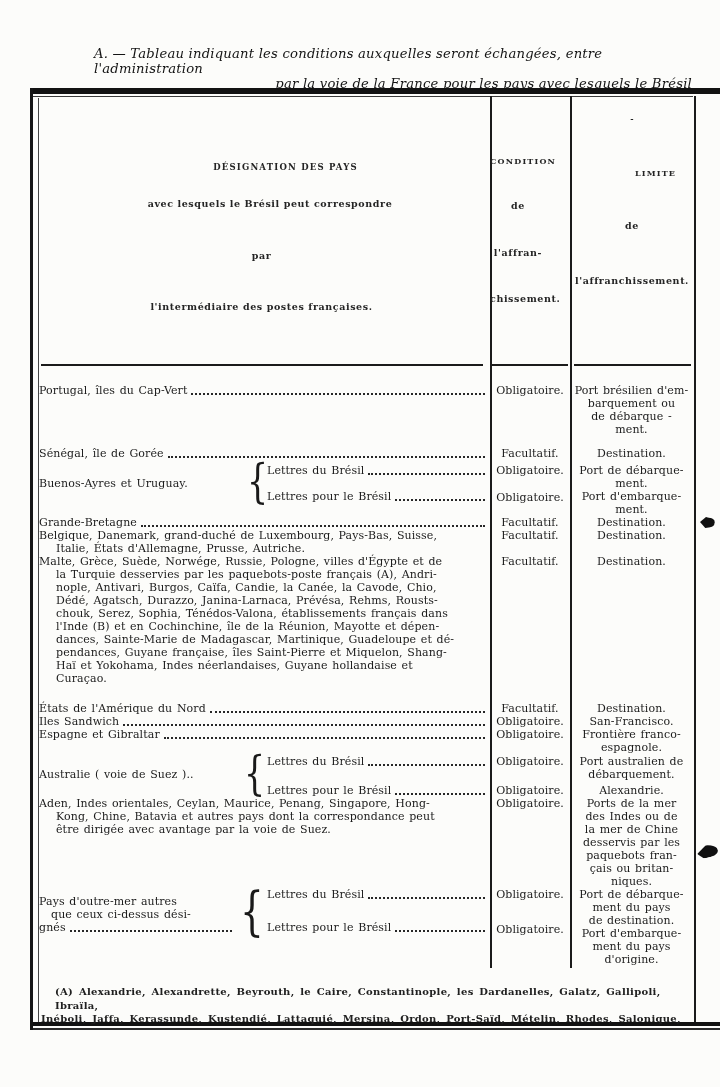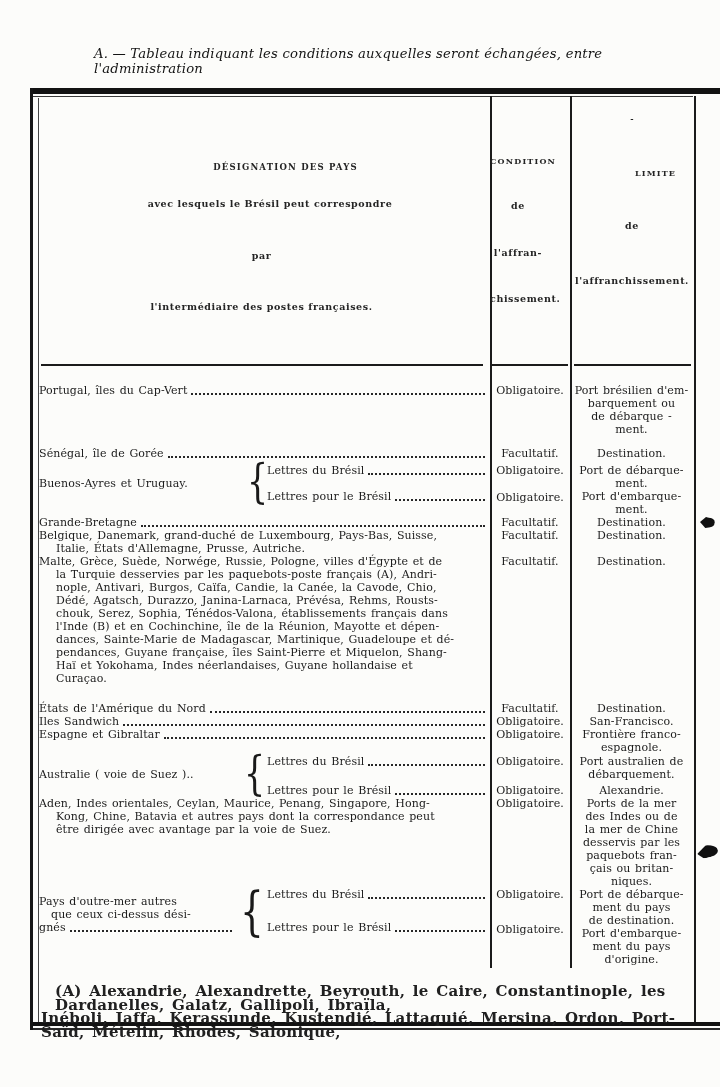--- a/index.html
+++ b/index.html
@@ -32,35 +32,36 @@
   .leader{flex:1;border-bottom:2px dotted #272727;margin:0 5px 2px 4px;align-self:flex-end;height:9px;}
   .grp1{display:block;position:relative;}
   .subline{display:flex;padding-left:228px;}
   .brace{position:absolute;font-size:46px;line-height:48px;font-weight:400;color:#191919;
          transform:scaleX(0.72);transform-origin:left center;}
   .pline4{display:flex;}
   .p4a{width:198px;display:flex;}
   .p4gap{width:30px;flex-shrink:0;}
   .p4b{flex:1;display:flex;}
   
-  .foot{position:absolute;left:8px;top:897px;width:648px;font-size:15px;font-weight:700;
+  .foot{position:absolute;left:8px;top:897px;width:648px;font-size:10px;font-weight:700;
         line-height:13.5px;letter-spacing:0.3px;word-spacing:2px;color:#202020;}
   .foot .f1{padding-left:14px;}
   
   .blot{position:absolute;background:#101010;}
   .blot1{left:700px;top:517px;width:15px;height:11px;border-radius:10% 60% 60% 10%/50%;
          clip-path:polygon(0 45%,40% 0,100% 15%,96% 90%,35% 100%);}
   .blot2{left:697px;top:845px;width:21px;height:13px;border-radius:10% 60% 60% 10%/50%;
          clip-path:polygon(0 60%,45% 0,100% 10%,100% 85%,30% 100%);transform:rotate(-6deg);}
 </style>
 </head>
 <body>
 
 <div class="title">
   <div class="l1">A. — Tableau indiquant les conditions auxquelles seront échangées, entre l'administration</div>
+  <div class="l2">par la voie de la France pour les pays avec lesquels le Brésil</div>
 </div>
 
 <div class="rule" style="left:30px;top:88px;width:690px;height:6px;"></div>
 <div class="rule" style="left:30px;top:96px;width:663px;height:1px;background:#3a3a3a;"></div>
 <div class="rule" style="left:30px;top:1022px;width:690px;height:4px;"></div>
 <div class="rule" style="left:30px;top:1028px;width:690px;height:2px;background:#2a2a2a;"></div>
 
 <div class="frame">
 
   <div class="vline" style="left:5px;top:10px;height:924px;width:1px;background:#454545;"></div>

